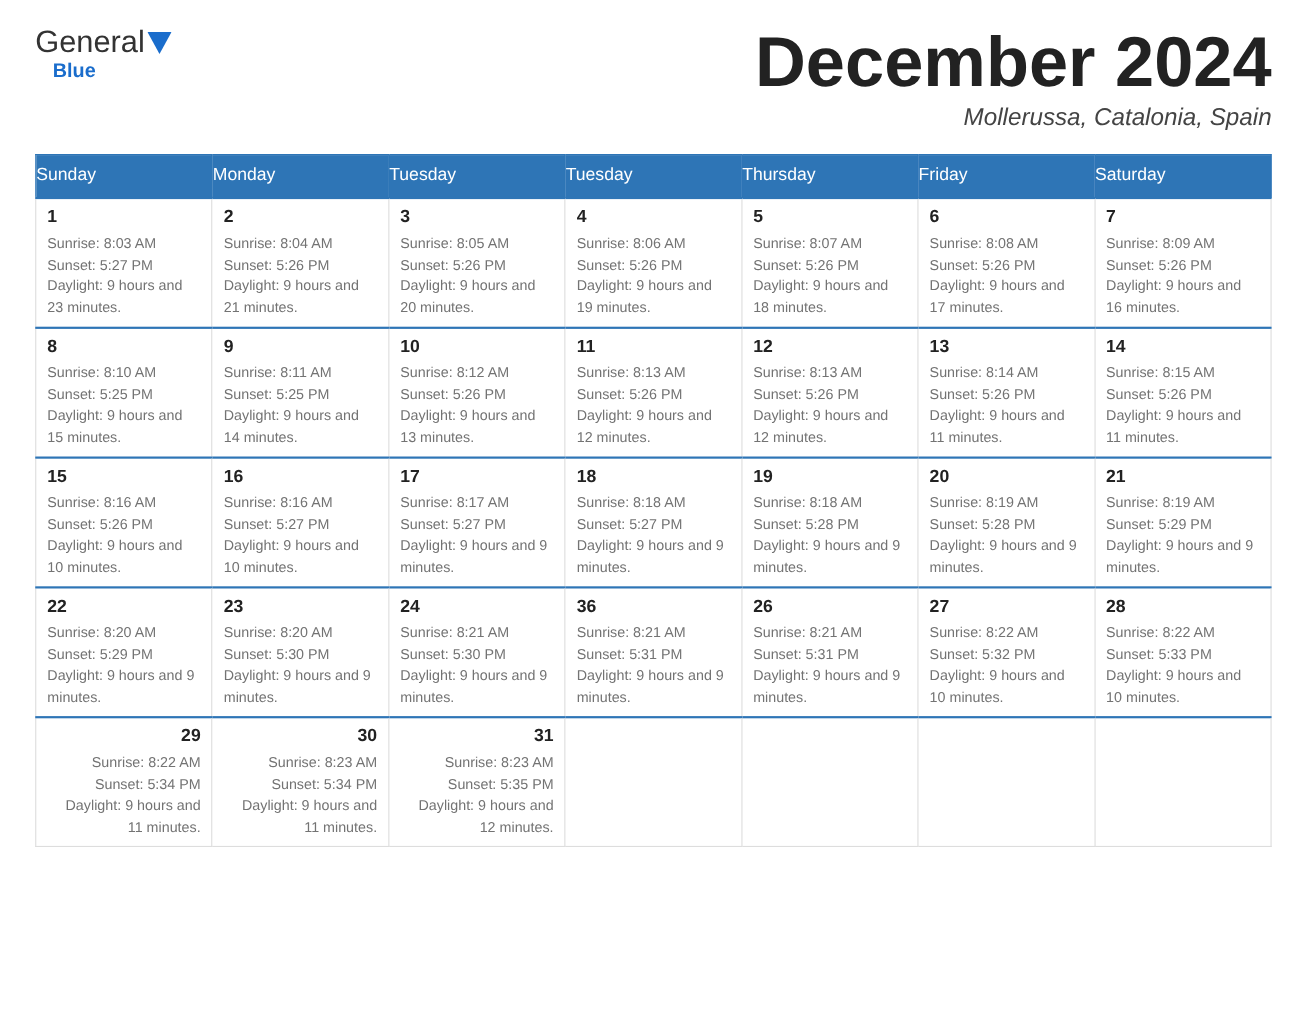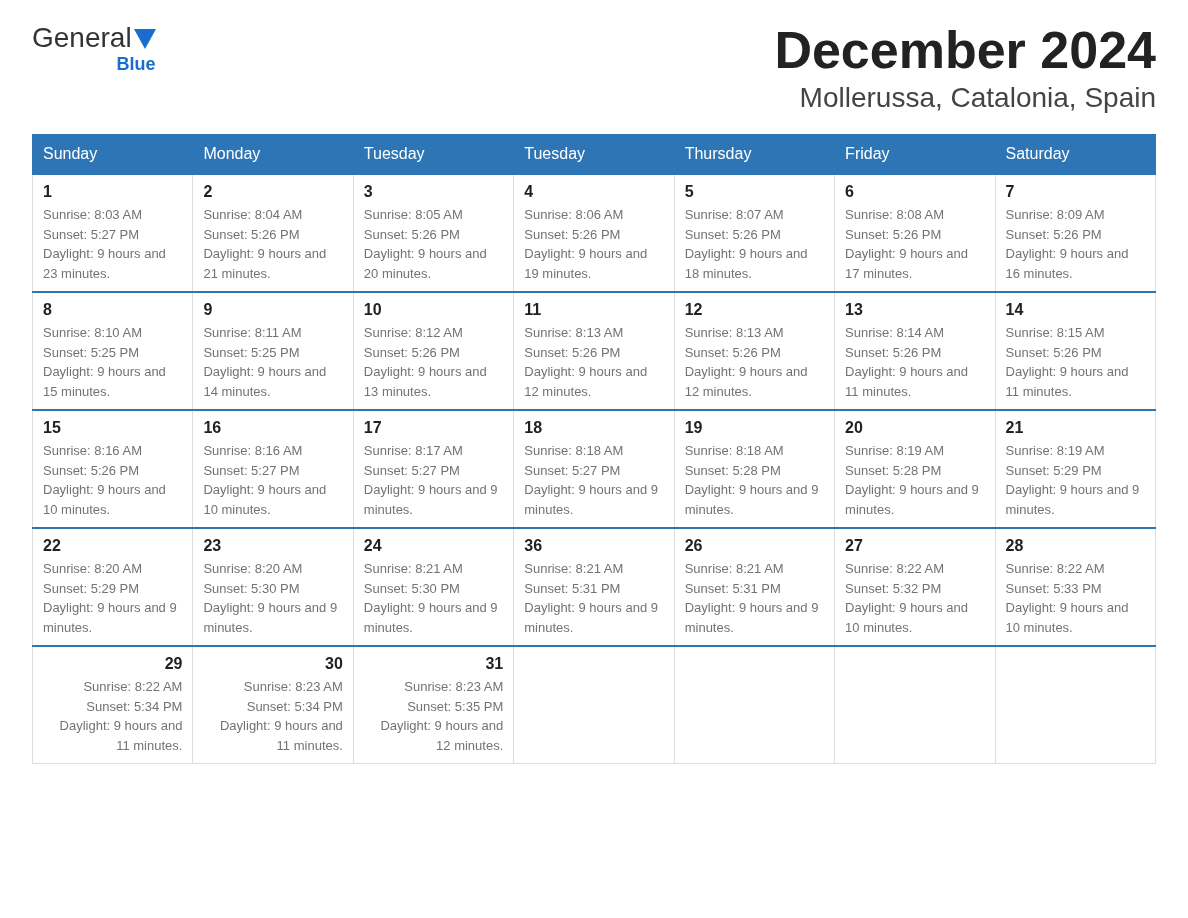--- a/index.html
+++ b/index.html
@@ -25,47 +25,47 @@
       font-weight: normal;
       color: #333;
       line-height: 1;
     }
     .logo-blue-line {
       font-size: 18px;
       color: #1a6dcc;
       font-weight: bold;
       margin-top: 2px;
       margin-left: 16px;
-      text-align: right;
     }
     .title-block {
       text-align: right;
     }
     .month-title {
-      font-size: 52px;
+      font-size: 64px;
       font-weight: bold;
       color: #222;
       line-height: 1;
     }
     .location-title {
-      font-size: 28px;
+      font-size: 22px;
       color: #444;
       margin-top: 6px;
+      font-style: italic;
     }
     table {
       width: 100%;
       border-collapse: collapse;
       font-size: 13.5px;
     }
     thead tr {
       background-color: #2e75b6;
       color: #fff;
     }
     thead th {
-      padding: 10px 10px;
+      padding: 10px 0;
       text-align: left;
       font-size: 16px;
       font-weight: normal;
       border: 1px solid #2e75b6;
     }
     tbody td {
       vertical-align: top;
       padding: 8px 10px;
       border-top: 2px solid #2e75b6;
       border-left: 1px solid #ddd;

